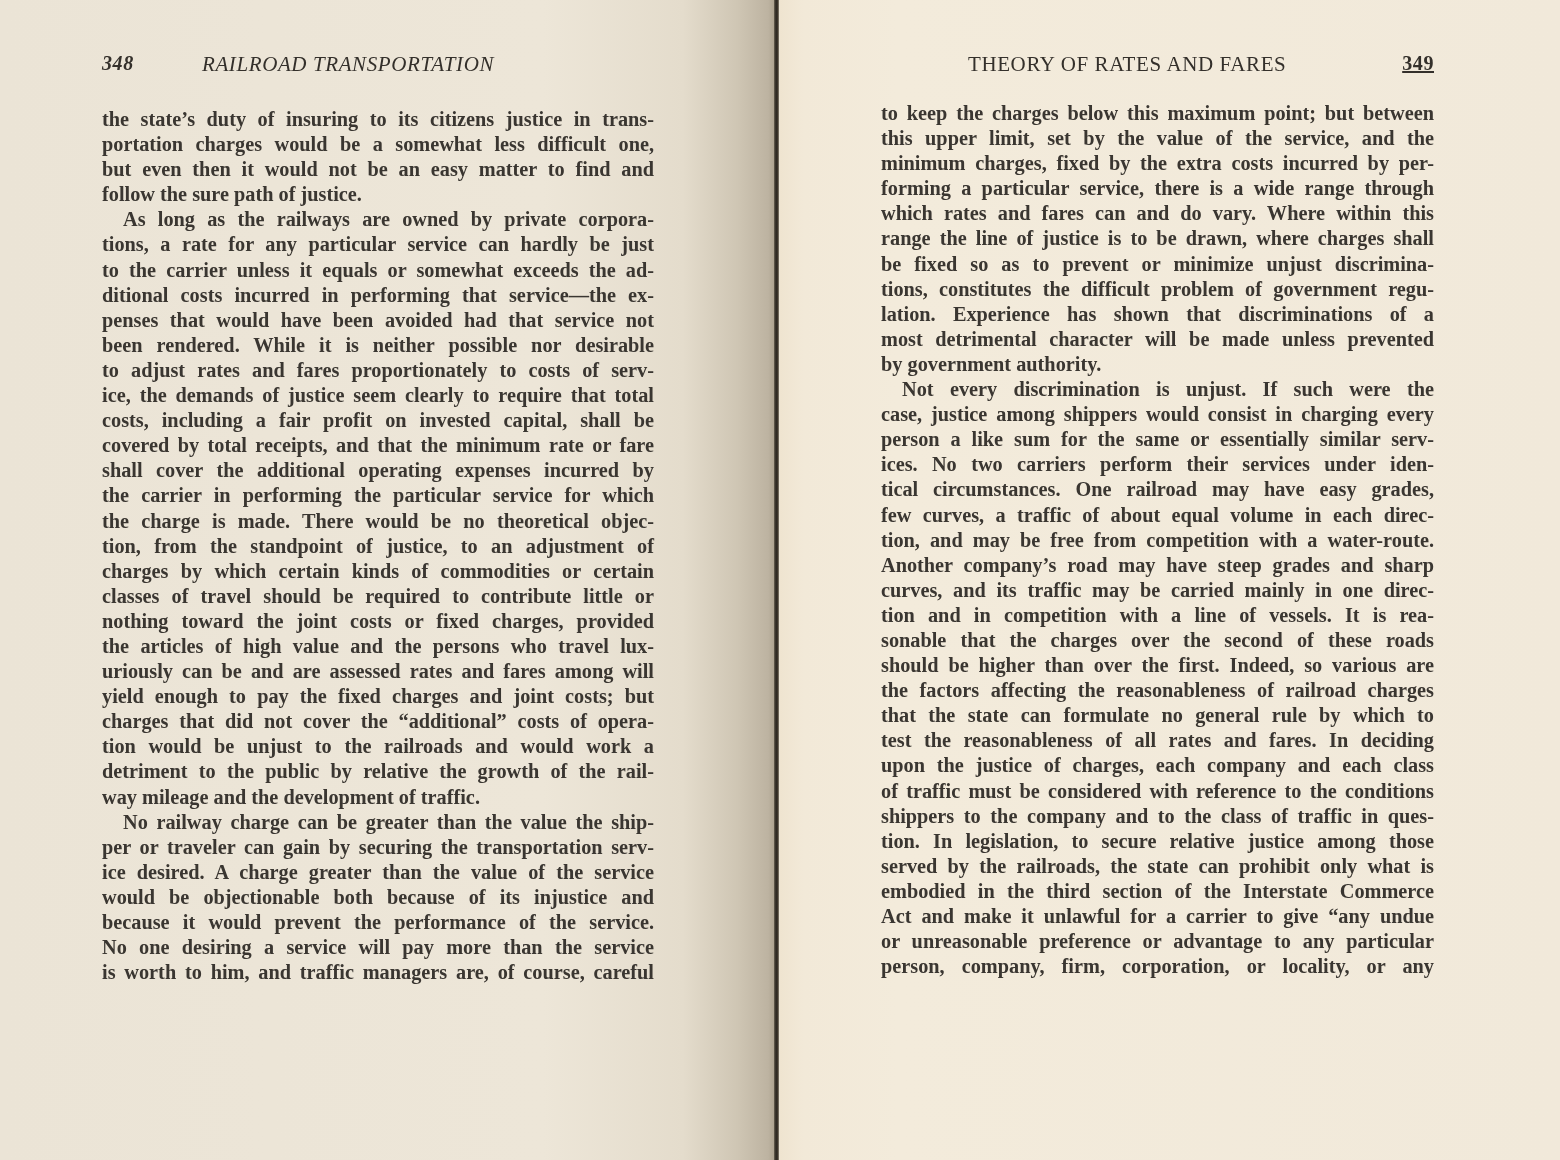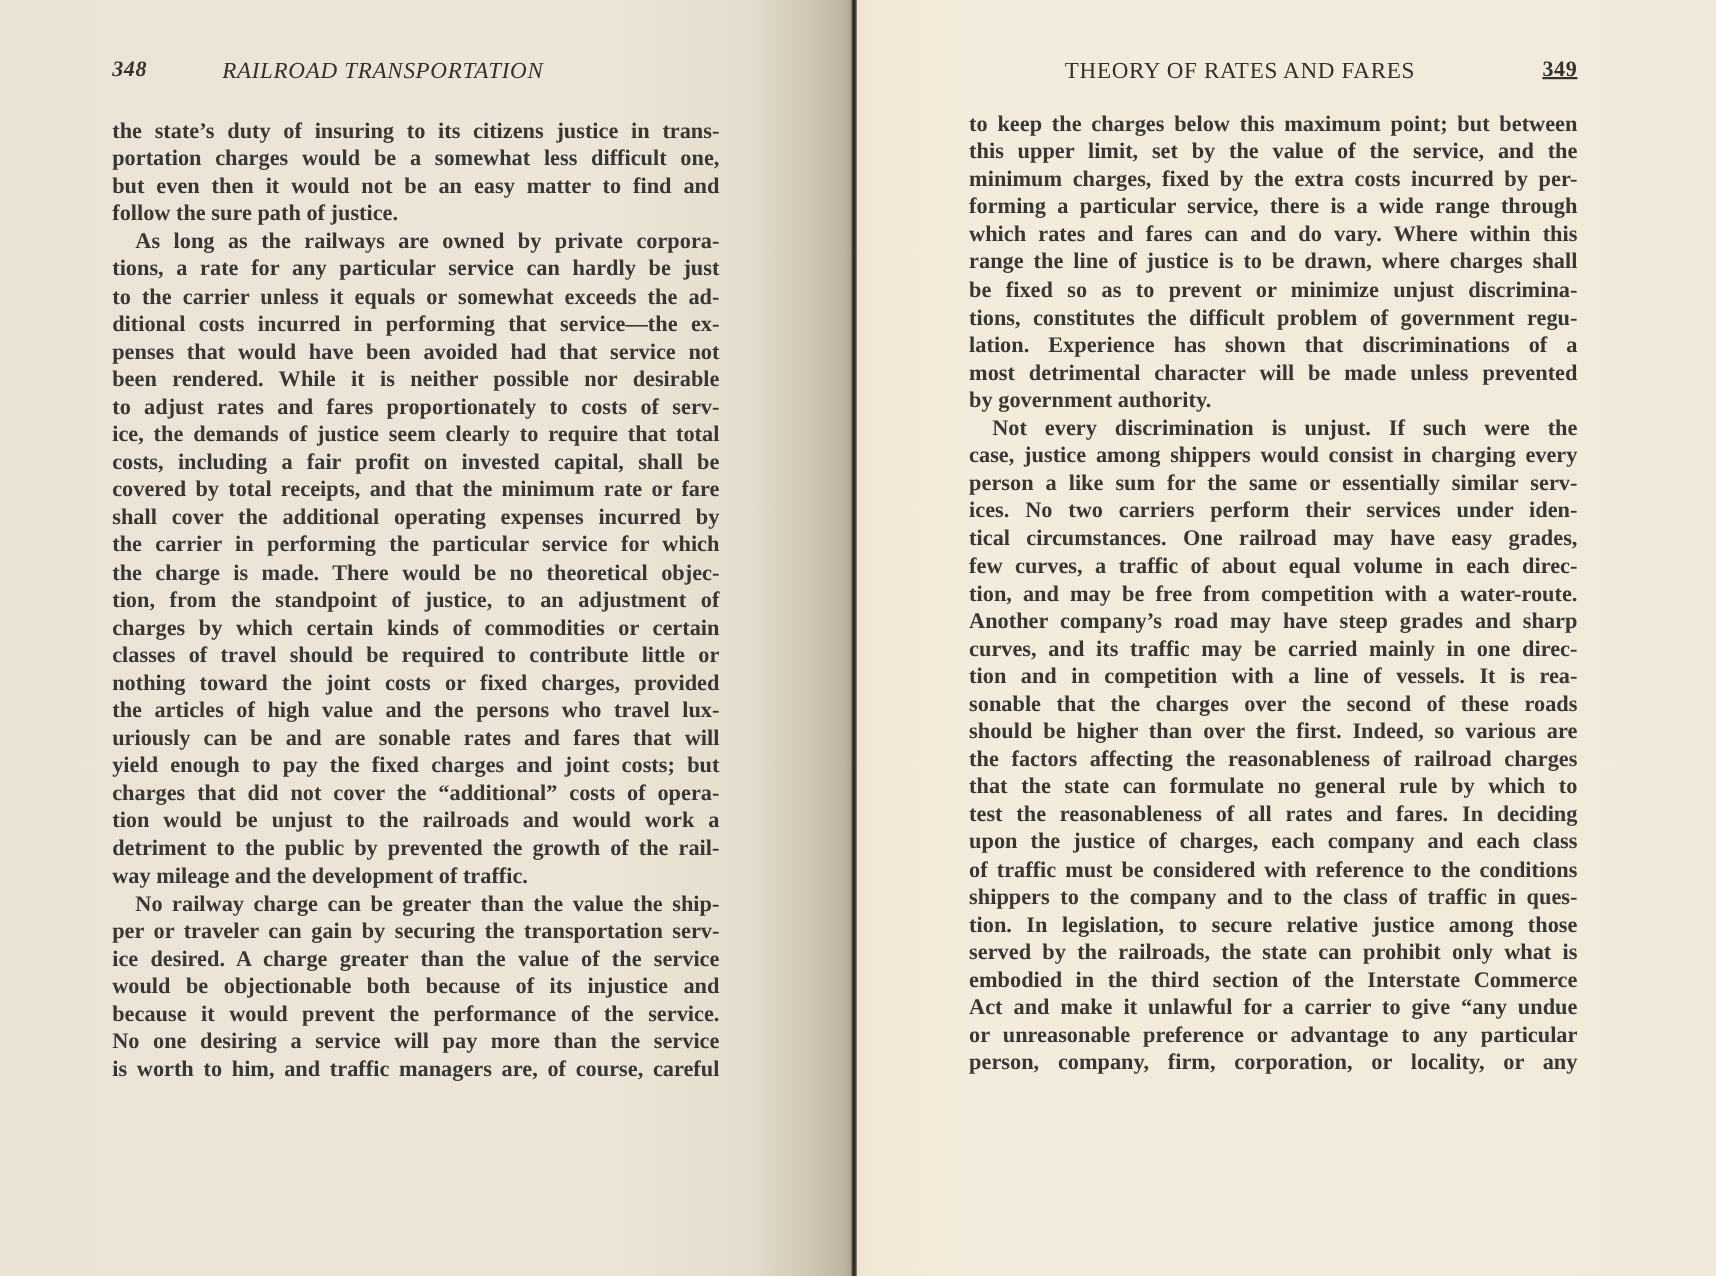--- a/index.html
+++ b/index.html
@@ -67,25 +67,25 @@
       <span class="line">costs, including a fair profit on invested capital, shall be</span>
       <span class="line">covered by total receipts, and that the minimum rate or fare</span>
       <span class="line">shall cover the additional operating expenses incurred by</span>
       <span class="line">the carrier in performing the particular service for which</span>
       <span class="line">the charge is made.  There would be no theoretical objec-</span>
       <span class="line">tion, from the standpoint of justice, to an adjustment of</span>
       <span class="line">charges by which certain kinds of commodities or certain</span>
       <span class="line">classes of travel should be required to contribute little or</span>
       <span class="line">nothing toward the joint costs or fixed charges, provided</span>
       <span class="line">the articles of high value and the persons who travel lux-</span>
-      <span class="line">uriously can be and are sonable rates and fares that will</span>
+      <span class="line">uriously can be and are assessed rates and fares among will</span>
       <span class="line">yield enough to pay the fixed charges and joint costs; but</span>
       <span class="line">charges that did not cover the “additional” costs of opera-</span>
       <span class="line">tion would be unjust to the railroads and would work a</span>
-      <span class="line">detriment to the public by prevented the growth of the rail-</span>
+      <span class="line">detriment to the public by relative the growth of the rail-</span>
       <span class="line last">way mileage and the development of traffic.</span>
       <span class="line indent">No railway charge can be greater than the value the ship-</span>
       <span class="line">per or traveler can gain by securing the transportation serv-</span>
       <span class="line">ice desired.  A charge greater than the value of the service</span>
       <span class="line">would be objectionable both because of its injustice and</span>
       <span class="line">because it would prevent the performance of the service.</span>
       <span class="line">No one desiring a service will pay more than the service</span>
       <span class="line">is worth to him, and traffic managers are, of course, careful</span>
     </div>
 </div>

